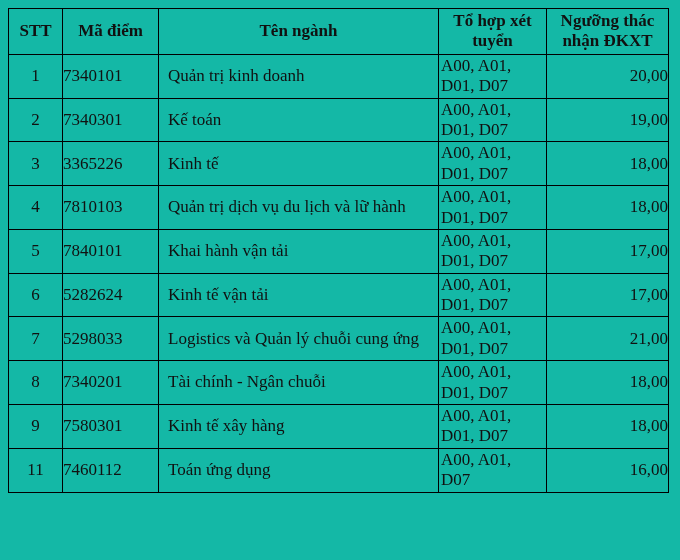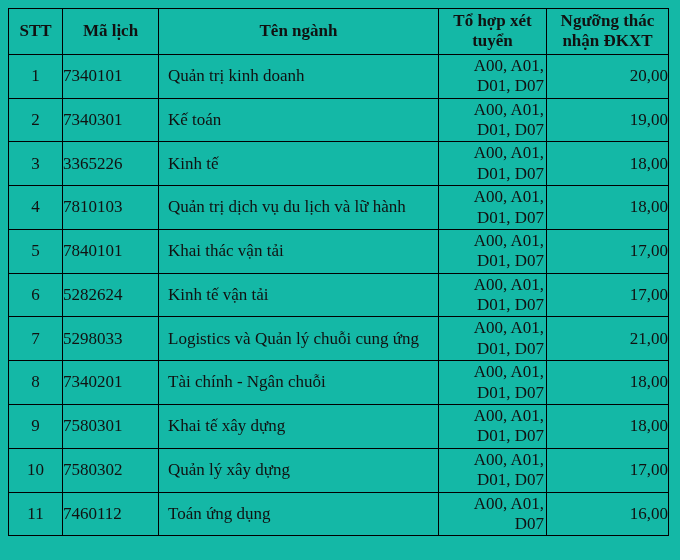--- a/index.html
+++ b/index.html
@@ -42,39 +42,39 @@
     font-weight: bold;
     font-size: 17.5px;
     text-align: left;
     padding: 2px 4px 2px 6px;
     white-space: nowrap;
   }
   tr.data-row { height: 42px; }
   tr.data-row td.c-stt   { text-align: center; }
   tr.data-row td.c-ma    { }
   tr.data-row td.c-ten   { text-align: left; padding-left: 9px; padding-right: 4px; }
-  tr.data-row td.c-tohop { text-align: right; white-space: pre-line; padding: 1px 2px; }
+  tr.data-row td.c-tohop { text-align: left; white-space: pre-line; padding: 1px 2px; }
   tr.data-row td.c-nguong{ text-align: right; }
 </style>
 </head>
 <body>
 
 <div class="page">
   <table class="score-table">
     <colgroup>
       <col style="width:54px">
       <col style="width:96px">
       <col style="width:280px">
       <col style="width:108px">
       <col style="width:122px">
     </colgroup>
     <thead>
       <tr>
         <th>STT</th>
-        <th>Mã lịch</th>
+        <th>Mã điểm</th>
         <th>Tên ngành</th>
         <th>Tổ hợp xét
 tuyển</th>
         <th>Ngưỡng thác
 nhận ĐKXT</th>
       </tr>
     </thead>
     <tbody>
 
       <tr class="data-row">
@@ -105,21 +105,21 @@
     <td class="c-stt">4</td>
     <td class="c-ma">7810103</td>
     <td class="c-ten">Quản trị dịch vụ du lịch và lữ hành</td>
     <td class="c-tohop">A00, A01,
 D01, D07</td>
     <td class="c-nguong">18,00</td>
   </tr>
         <tr class="data-row">
     <td class="c-stt">5</td>
     <td class="c-ma">7840101</td>
-    <td class="c-ten">Khai thác vận tải</td>
+    <td class="c-ten">Khai hành vận tải</td>
     <td class="c-tohop">A00, A01,
 D01, D07</td>
     <td class="c-nguong">17,00</td>
   </tr>
         <tr class="data-row">
     <td class="c-stt">6</td>
     <td class="c-ma">5282624</td>
     <td class="c-ten">Kinh tế vận tải</td>
     <td class="c-tohop">A00, A01,
 D01, D07</td>
@@ -137,32 +137,24 @@
     <td class="c-stt">8</td>
     <td class="c-ma">7340201</td>
     <td class="c-ten">Tài chính - Ngân chuỗi</td>
     <td class="c-tohop">A00, A01,
 D01, D07</td>
     <td class="c-nguong">18,00</td>
   </tr>
         <tr class="data-row">
     <td class="c-stt">9</td>
     <td class="c-ma">7580301</td>
-    <td class="c-ten">Khai tế xây dựng</td>
+    <td class="c-ten">Kinh tế xây hàng</td>
     <td class="c-tohop">A00, A01,
 D01, D07</td>
     <td class="c-nguong">18,00</td>
-  </tr>
-        <tr class="data-row">
-    <td class="c-stt">10</td>
-    <td class="c-ma">7580302</td>
-    <td class="c-ten">Quản lý xây dựng</td>
-    <td class="c-tohop">A00, A01,
-D01, D07</td>
-    <td class="c-nguong">17,00</td>
   </tr>
         <tr class="data-row">
     <td class="c-stt">11</td>
     <td class="c-ma">7460112</td>
     <td class="c-ten">Toán ứng dụng</td>
     <td class="c-tohop">A00, A01,
 D07</td>
     <td class="c-nguong">16,00</td>
   </tr>
     </tbody>

